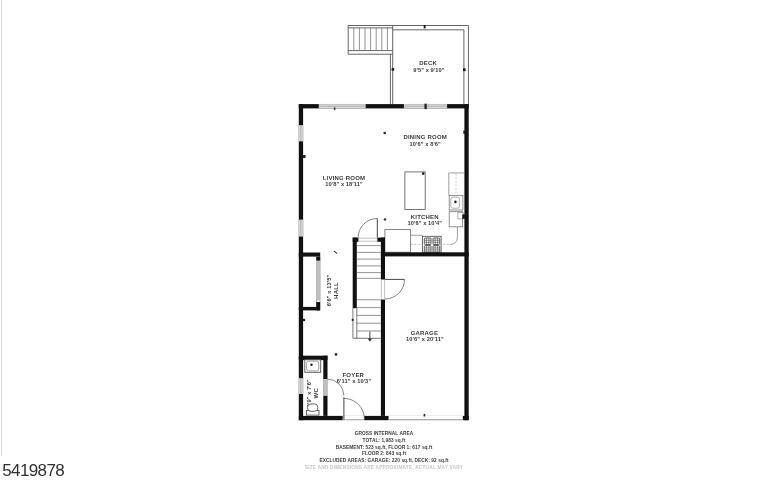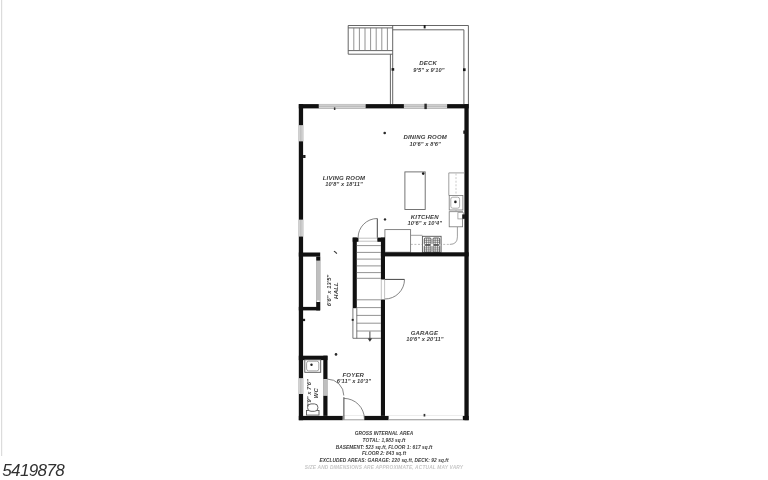--- a/index.html
+++ b/index.html
@@ -1,17 +1,17 @@
 <!DOCTYPE html>
 <html><head>
 <meta charset="utf-8">
 <style>
 html,body{margin:0;padding:0;background:#ffffff;}
 #page{position:relative;width:768px;height:480px;background:#ffffff;overflow:hidden;
-font-family:"Liberation Sans", sans-serif;font-style:italic;}
+font-family:"Liberation Sans", sans-serif;}
 svg{position:absolute;left:0;top:0;}
 .rt{font-family:"Liberation Sans", sans-serif;font-weight:600;fill:#3a3a3a;letter-spacing:0.2px;}
 .rd{font-family:"Liberation Sans", sans-serif;font-weight:600;fill:#3a3a3a;letter-spacing:0.1px;}
 </style>
 </head>
 <body>
 <div id="page">
 <svg width="768" height="480" viewBox="0 0 768 480">
 
 <rect x="1" y="0" width="1.2" height="456" fill="#dcdcdc"></rect>

